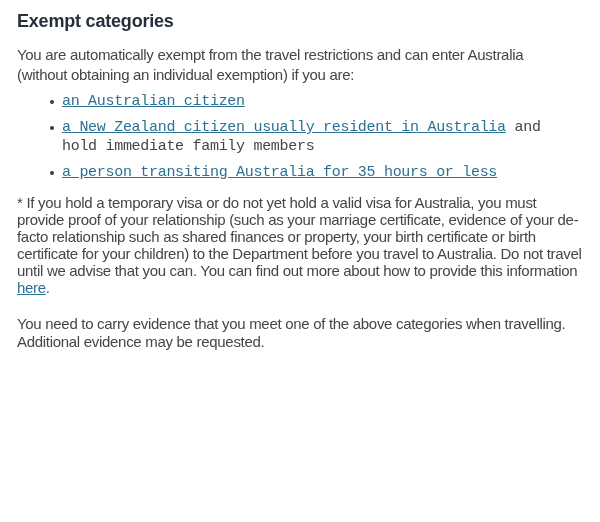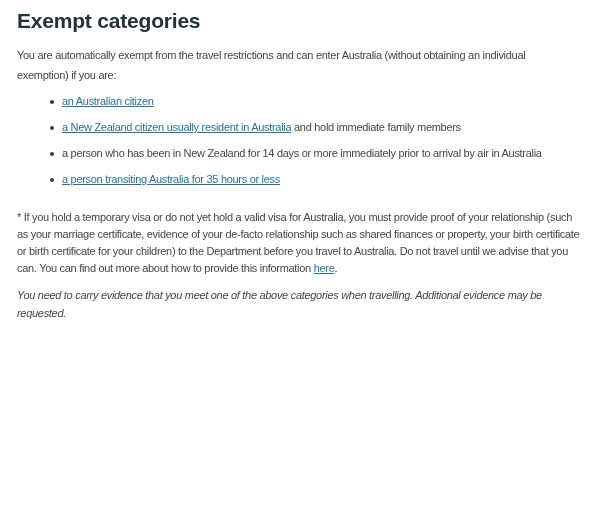--- a/index.html
+++ b/index.html
@@ -15,81 +15,80 @@
     height:522px;
     background:var(--bg);
     font-family:"Liberation Sans","DejaVu Sans",sans-serif;
     color:var(--body);
     overflow:hidden;
   }
   .page{
     padding:8px 18px 0 17px;
   }
   h1{
-    font-size:21px;
+    font-size:18px;
     line-height:26px;
     font-weight:bold;
     color:var(--heading);
     letter-spacing:-0.2px;
     margin:0 0 11px 0;
   }
   p, li{
-    font-size:11px;
+    font-size:15px;
     letter-spacing:-0.3px;
   }
   .intro{
     margin:0;
     max-width:556px;
     line-height:20px;
   }
   ul.exempt-list{
     list-style:none;
     margin:7px 0 10px 0;
     padding:0 0 0 45px;
   }
   ul.exempt-list li{
     position:relative;
     max-width:505px;
     line-height:19px;
     margin:0 8px 7px 0;
+    font-family:Liberation Mono, monospace;
   }
   ul.exempt-list li::before{
     content:"";
     position:absolute;
     left:-12px;
     top:8px;
     width:4px;
     height:4px;
     border-radius:50%;
     background:#3d3d3d;
   }
   .footnote{
-    margin:20px 0 0 0;
+    margin:12px 0 0 0;
     max-width:566px;
     line-height:17px;
   }
   .closing{
-    margin:9px 0 0 0;
+    margin:19px 0 0 0;
     max-width:552px;
     line-height:18px;
-    font-style:italic;
   }
   a.link{
     color:var(--link);
     text-decoration:underline;
     cursor:pointer;
   }
 </style>
 </head>
 <body>
 
 <div class="page">
   <h1>Exempt categories</h1>
   <p class="intro">You are automatically exempt from the travel restrictions and can enter Australia (without obtaining an individual exemption) if you are:</p>
   <ul class="exempt-list">
       <li><a class="link">an Australian citizen</a></li>
       <li><a class="link">a New Zealand citizen usually resident in Australia</a><span> and hold immediate family members</span></li>
-      <li><span>a person who has been in New Zealand for 14 days or more immediately prior to arrival by air in Australia</span></li>
       <li><a class="link">a person transiting Australia for 35 hours or less</a></li>
     </ul>
   <p class="footnote"><span>* If you hold a temporary visa or do not yet hold a valid visa for Australia, you must provide proof of your relationship (such as your marriage certificate, evidence of your de-facto relationship such as shared finances or property, your birth certificate or birth certificate for your children) to the Department before you travel to Australia. Do not travel until we advise that you can. You can find out more about how to provide this information </span><a class="link">here</a><span>.</span></p>
   <p class="closing">You need to carry evidence that you meet one of the above categories when travelling. Additional evidence may be requested.</p>
 </div>
 
 </body></html>

